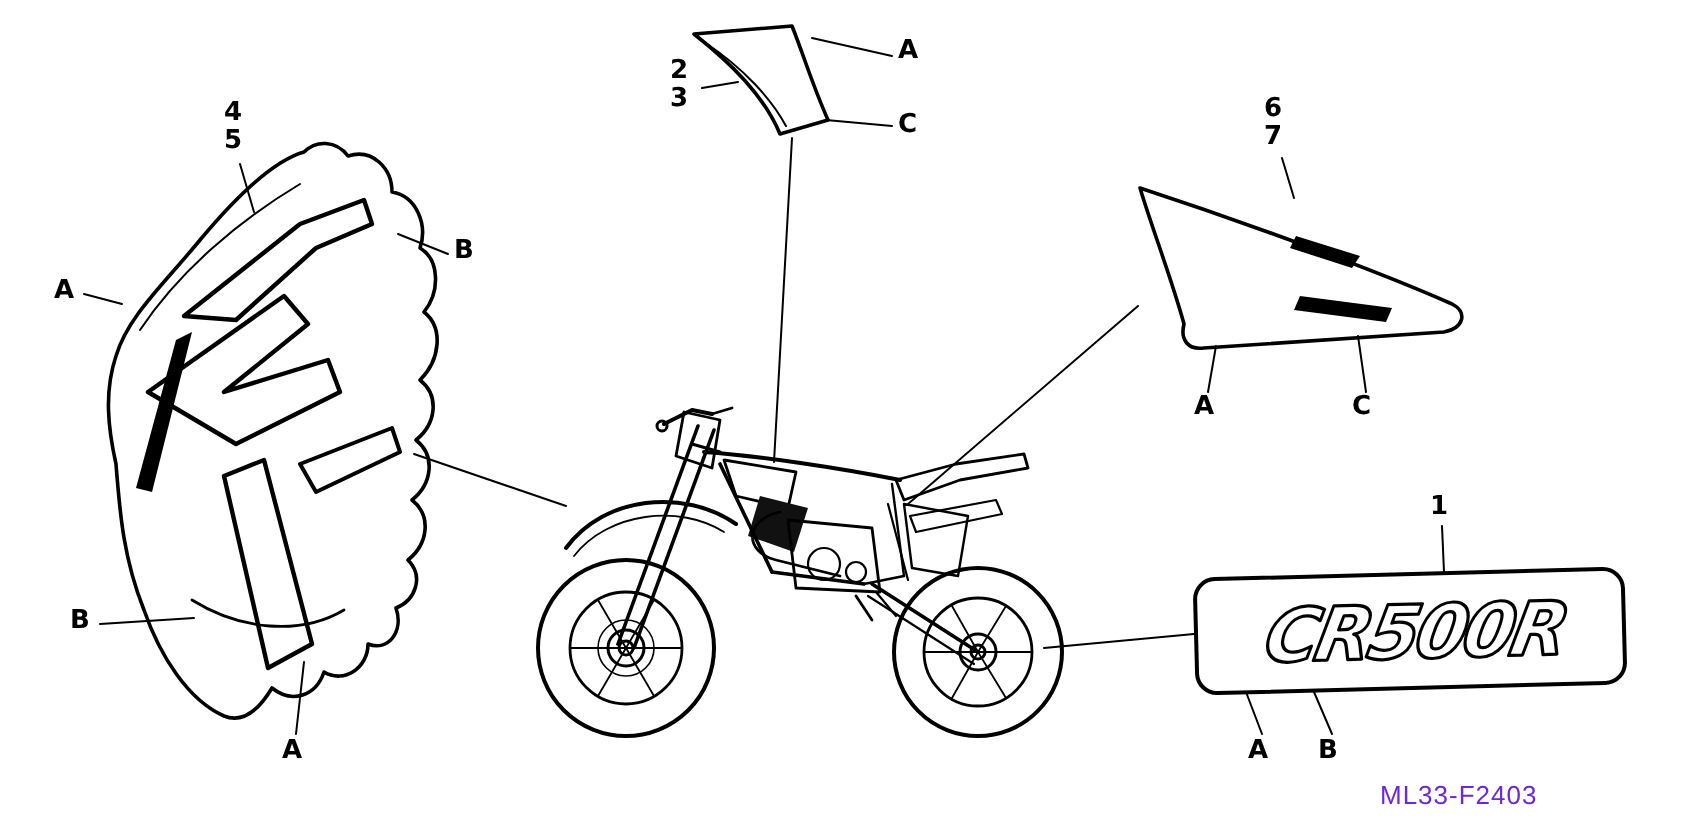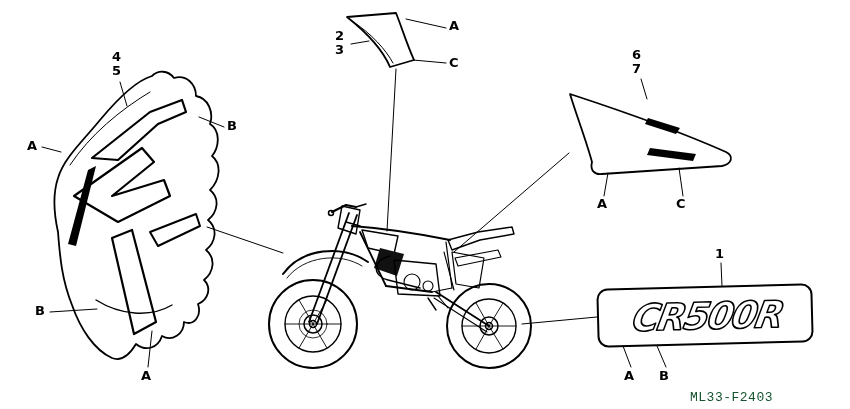--- a/index.html
+++ b/index.html
@@ -14,23 +14,23 @@
   .callout{
     position:absolute;
     font-weight:bold;
     font-size:13px;
     line-height:1;
     color:#000;
     user-select:none;
   }
   .part-code{
     position:absolute;
-    font-family:Liberation Mono, monospace;
+    font-family:Liberation Sans, sans-serif;
     font-size:13px;
-    color:#14532d;
+    color:#6d28d9;
     letter-spacing:0.5px;
   }
 </style>
 </head>
 <body>
 
 <div class="canvas">
 
   <svg width="850" height="409" viewBox="0 0 850 409" fill="none" stroke="#000" stroke-linecap="round" stroke-linejoin="round">
 

